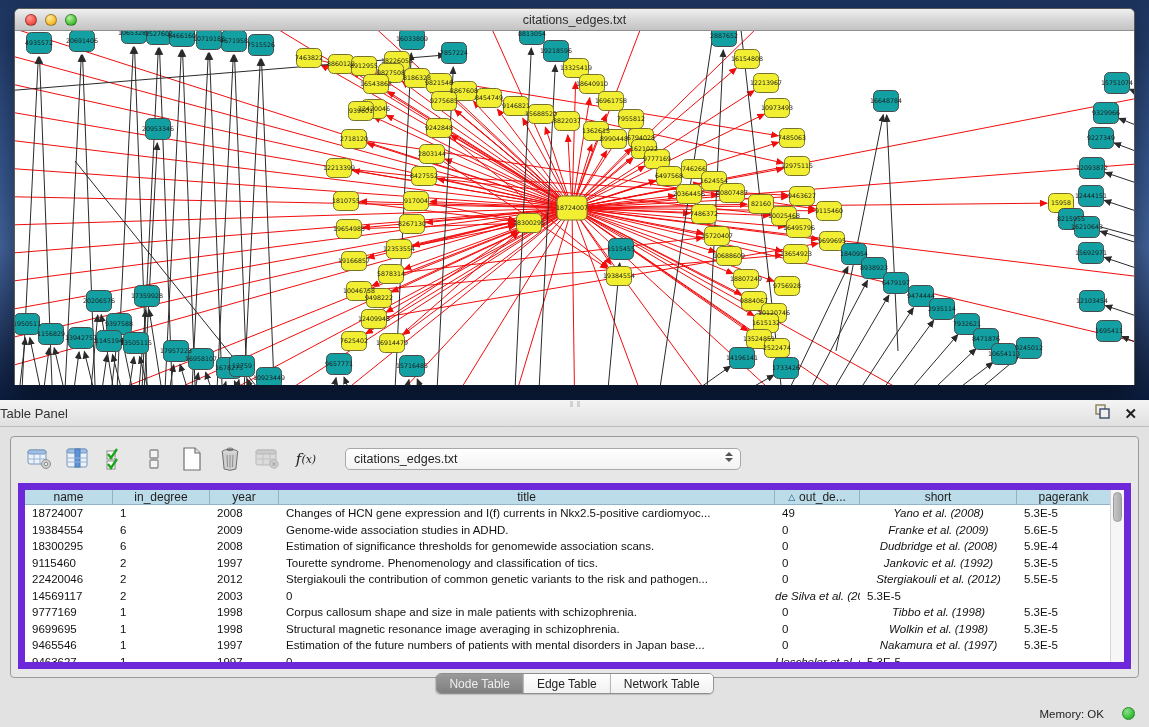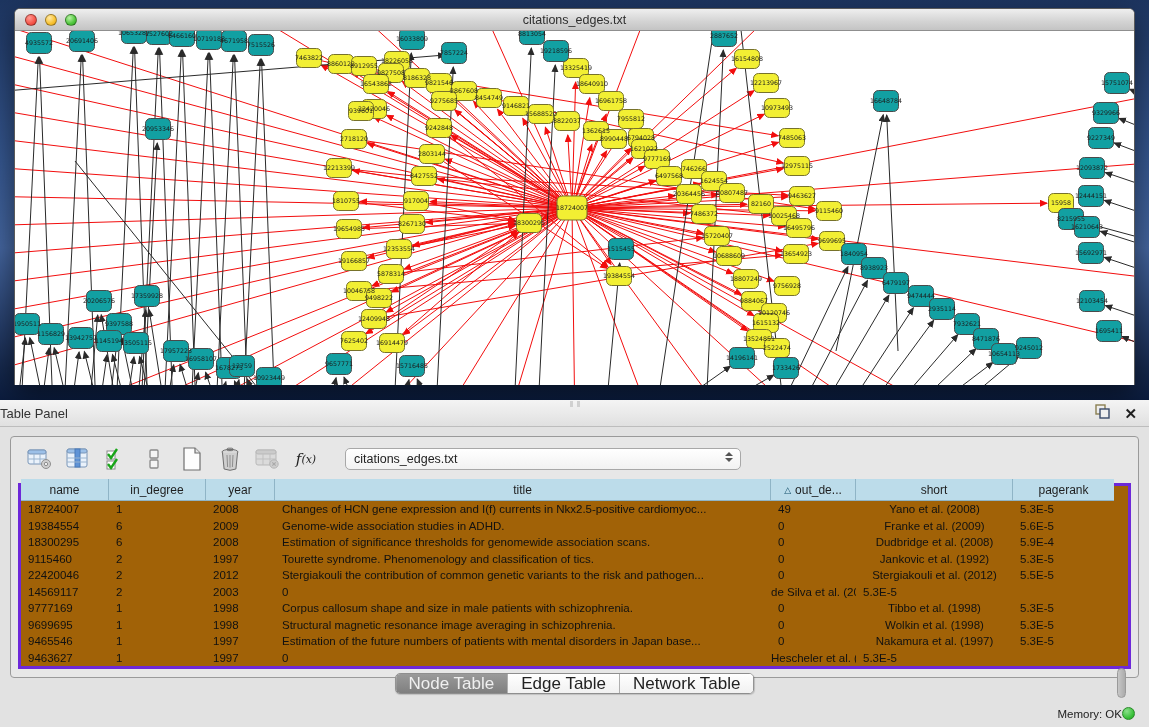--- a/index.html
+++ b/index.html
@@ -36,46 +36,46 @@
   .tb-icon { width:30px; height:28px; display:flex; align-items:center; justify-content:center; margin-right:8px; }
   .fx { font-family:"DejaVu Serif", serif; font-style:italic; font-size:15px; color:#222; }
   .fx small { font-size:11px; }
   .selector { margin-left:16px; width:396px; height:22px; background:linear-gradient(#ffffff,#f2f2f2);
     border:1px solid #a8a8a8; border-radius:5px; display:flex; align-items:center; padding:0 8px;
     font-size:12.5px; color:#222; position:relative; }
   .dd-arrows { position:absolute; right:7px; top:3px; display:flex; flex-direction:column; gap:2px; }
   .dd-arrows i { display:block; width:0; height:0; border-left:4px solid transparent; border-right:4px solid transparent; }
   .dd-arrows .up { border-bottom:4px solid #555; }
   .dd-arrows .dn { border-top:4px solid #555; }
-  .table-wrap { position:absolute; left:7px; right:7px; top:46px; bottom:8px; background:#a16207;
-    border:3px solid #6d28d9; display:flex;align-items:flex-end; }
+  .table-wrap { position:absolute; left:7px; right:7px; top:46px; bottom:8px; background:#ffffff;
+    border:7px solid #6d28d9; display:flex; }
   .tbl { flex:1; display:flex; flex-direction:column; overflow:hidden; }
   .thead, .trow { display:grid; grid-template-columns:88px 97px 69px 496px 85px 157px 1fr; }
   .thead { height:22px; background:#bcdcea; border-bottom:1px solid #8fb4c6; }
   .th { display:flex; align-items:center; justify-content:center; font-size:12px; color:#1e1e1e;
     border-right:1px solid #8fb4c6; overflow:hidden; white-space:nowrap; }
   .th:last-child { border-right:none; }
   .sort-tri { font-size:9px; margin-right:4px; color:#15506b; }
   .tbody { flex:1; }
   .trow { height:16.5px; align-items:center; }
   .td { font-size:11.5px; color:#111; padding-left:7px; white-space:nowrap; overflow:hidden; }
-  .td.center { text-align:center; padding-left:0; }
+  .td.center { text-align:center; padding-left:0;font-style:italic; }
   .vscroll { width:14px; background:#f6f6f6; border-left:1px solid #d5d5d5; position:relative; }
   .vthumb { position:absolute; left:2px; top:2px; width:9px; height:30px; border-radius:5px;
     background:linear-gradient(90deg,#c7c7c7,#ababab); border:1px solid #9a9a9a; }
   
   .tabs { position:absolute; top:273px; left:50%; transform:translateX(-50%); display:flex; height:21px;
     border:1px solid #8e8e8e; border-radius:5px; overflow:hidden; background:#fff;
     box-shadow:0 1px 1px rgba(0,0,0,.15); }
-  .tab { display:flex; align-items:center; padding:0 13px; font-size:17px; color:#222;
+  .tab { display:flex; align-items:center; padding:0 13px; font-size:12px; color:#222;
     border-right:1px solid #aaa; background:linear-gradient(#ffffff,#f1f1f1); }
   .tab:last-child { border-right:none; }
   .tab.selected { background:linear-gradient(#9a9a9a,#7f7f7f); color:#efefef; }
   
-  .status { position:absolute; right:14px; bottom:7px; display:flex; align-items:center; gap:0; }
+  .status { position:absolute; right:14px; bottom:7px; display:flex; align-items:center; gap:18px; }
   .status .mem { font-size:11.5px; color:#222; }
   .status .dot { width:13px; height:13px; border-radius:50%; border:1px solid #2a8a2a;
     background:radial-gradient(circle at 35% 30%, #8ce08c, #37bf37 65%, #259925); }
 </style>
 </head>
 <body>
 
 <div class="desktop">
   <div class="net-window">
     <div class="titlebar">

